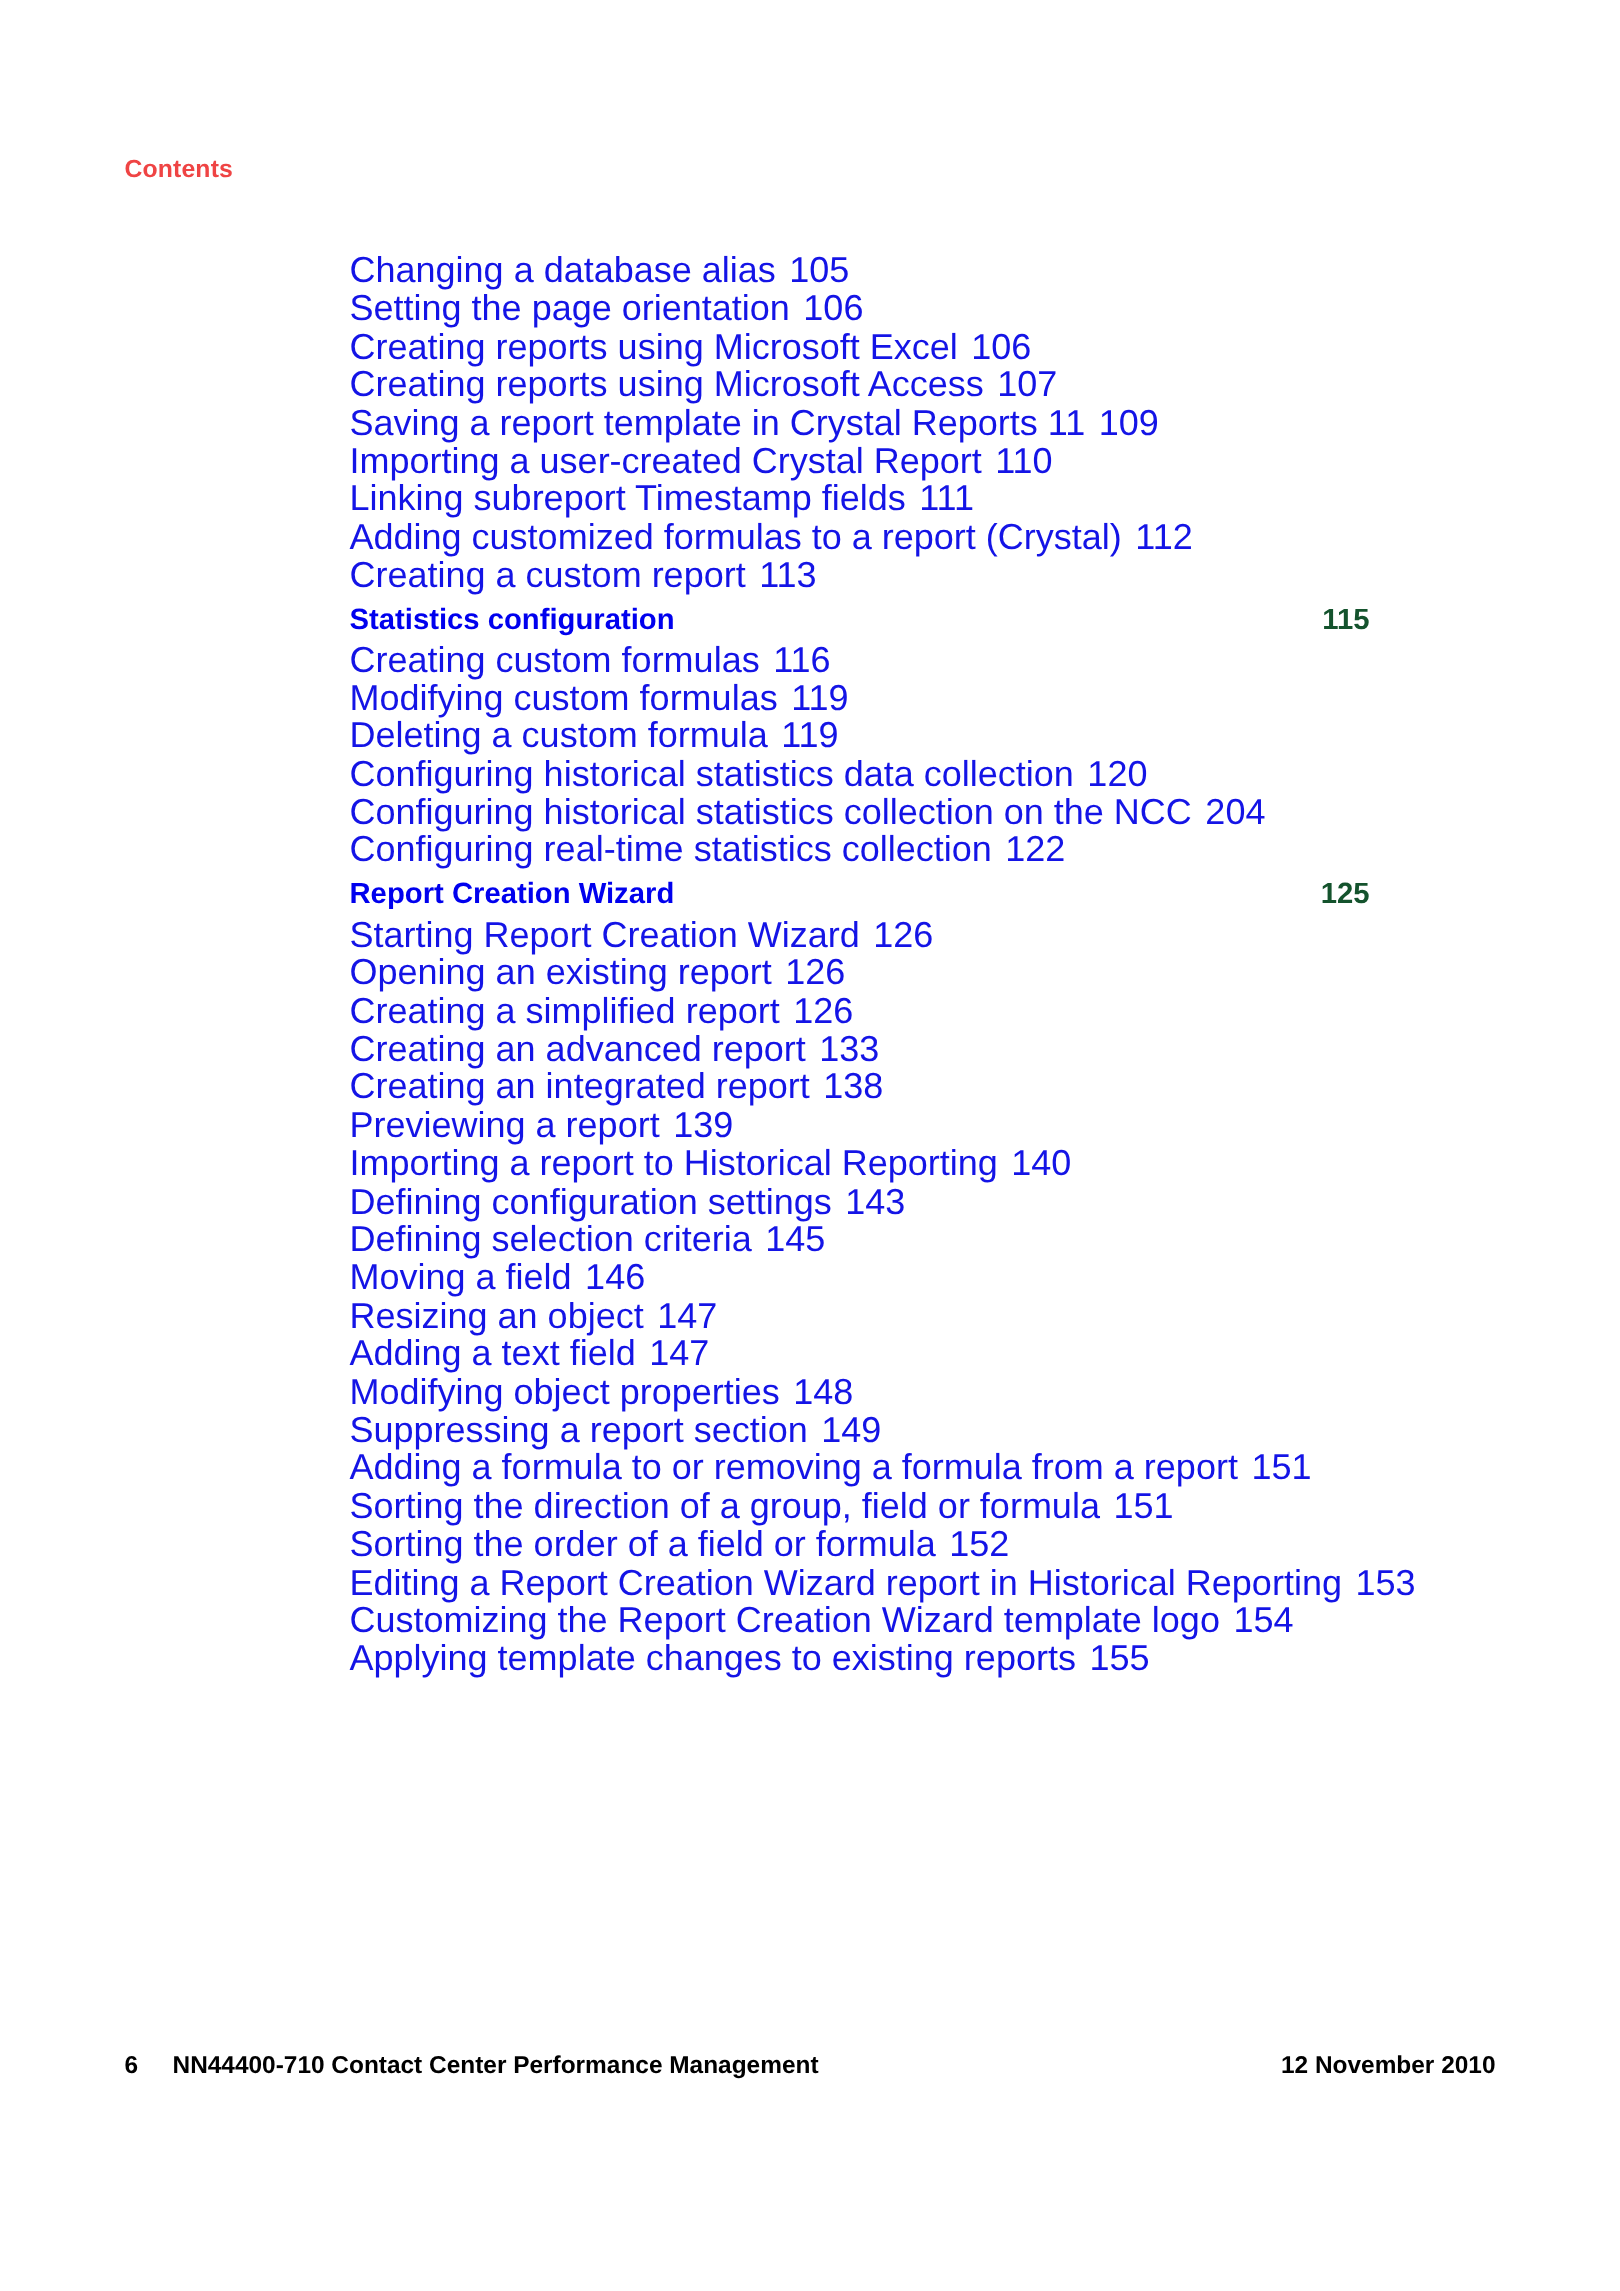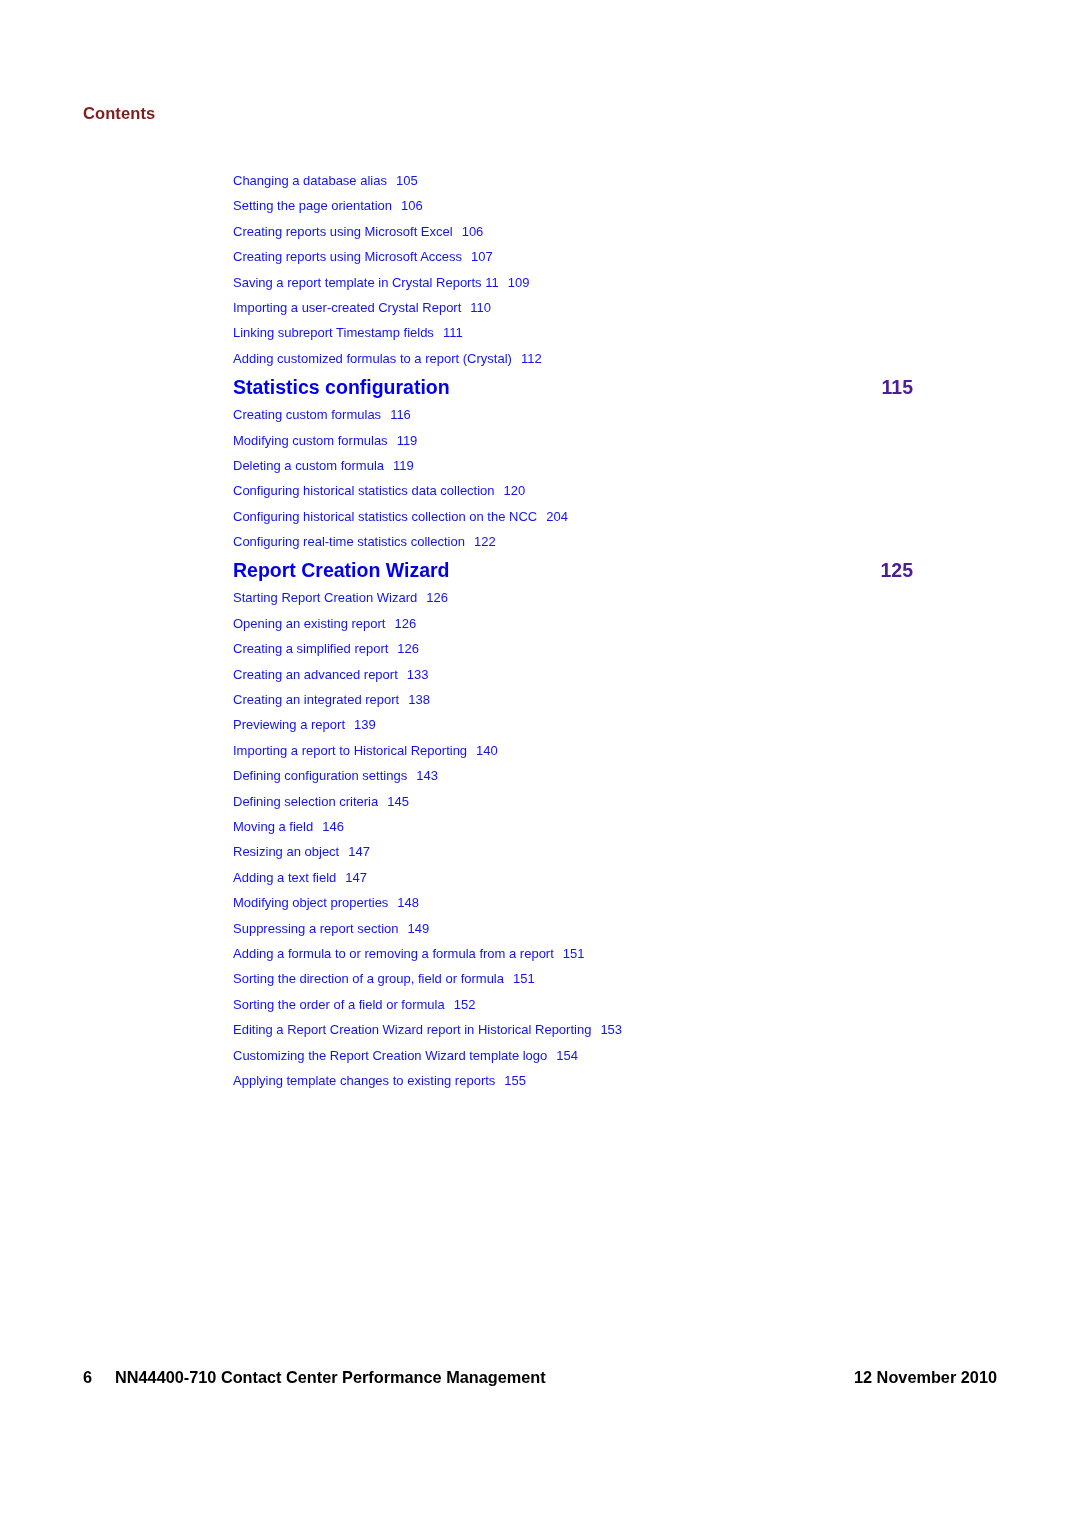--- a/index.html
+++ b/index.html
@@ -23,37 +23,37 @@
     background: #ffffff;
   }
 
   
   .running-header {
     position: absolute;
     left: 83px;
     top: 104px;
     font-size: 16.5px;
     font-weight: bold;
-    color: #7f1d1d;
+    color: #ef4444;
     letter-spacing: 0.1px;
   }
 
   
   .toc {
     position: absolute;
     left: 233px;
     top: 168px;
     width: 680px;
   }
 
   .toc-entry {
     position: relative;
     height: 25.4px;
     line-height: 25.4px;
-    font-size: 13px;
+    font-size: 24px;
     color: #1414e6;
     white-space: nowrap;
   }
   .toc-entry .entry-title {
     display: inline;
   }
   .toc-entry .entry-page {
     display: inline;
     margin-left: 9px;
   }
@@ -73,21 +73,21 @@
     display: inline-block;
   }
   .toc-section .section-page {
     position: absolute;
     right: 0;
     top: 0;
     width: 80px;
     text-align: right;
     font-size: 19.5px;
     font-weight: bold;
-    color: #4c1d95;
+    color: #14532d;
   }
 
   
   .footer {
     position: absolute;
     left: 83px;
     right: 83px;
     top: 1368px;
     height: 22px;
     font-size: 16.3px;
@@ -118,20 +118,21 @@
 
   <div class="toc" id="toc-root">
       <div class="toc-entry"><span class="entry-title">Changing a database alias</span><span class="entry-page">105</span></div>
       <div class="toc-entry"><span class="entry-title">Setting the page orientation</span><span class="entry-page">106</span></div>
       <div class="toc-entry"><span class="entry-title">Creating reports using Microsoft Excel</span><span class="entry-page">106</span></div>
       <div class="toc-entry"><span class="entry-title">Creating reports using Microsoft Access</span><span class="entry-page">107</span></div>
       <div class="toc-entry"><span class="entry-title">Saving a report template in Crystal Reports 11</span><span class="entry-page">109</span></div>
       <div class="toc-entry"><span class="entry-title">Importing a user-created Crystal Report</span><span class="entry-page">110</span></div>
       <div class="toc-entry"><span class="entry-title">Linking subreport Timestamp fields</span><span class="entry-page">111</span></div>
       <div class="toc-entry"><span class="entry-title">Adding customized formulas to a report (Crystal)</span><span class="entry-page">112</span></div>
+      <div class="toc-entry"><span class="entry-title">Creating a custom report</span><span class="entry-page">113</span></div>
       <div class="toc-section"><span class="section-title">Statistics configuration</span><span class="section-page">115</span></div>
       <div class="toc-entry"><span class="entry-title">Creating custom formulas</span><span class="entry-page">116</span></div>
       <div class="toc-entry"><span class="entry-title">Modifying custom formulas</span><span class="entry-page">119</span></div>
       <div class="toc-entry"><span class="entry-title">Deleting a custom formula</span><span class="entry-page">119</span></div>
       <div class="toc-entry"><span class="entry-title">Configuring historical statistics data collection</span><span class="entry-page">120</span></div>
       <div class="toc-entry"><span class="entry-title">Configuring historical statistics collection on the NCC</span><span class="entry-page">204</span></div>
       <div class="toc-entry"><span class="entry-title">Configuring real-time statistics collection</span><span class="entry-page">122</span></div>
       <div class="toc-section"><span class="section-title">Report Creation Wizard</span><span class="section-page">125</span></div>
       <div class="toc-entry"><span class="entry-title">Starting Report Creation Wizard</span><span class="entry-page">126</span></div>
       <div class="toc-entry"><span class="entry-title">Opening an existing report</span><span class="entry-page">126</span></div>

